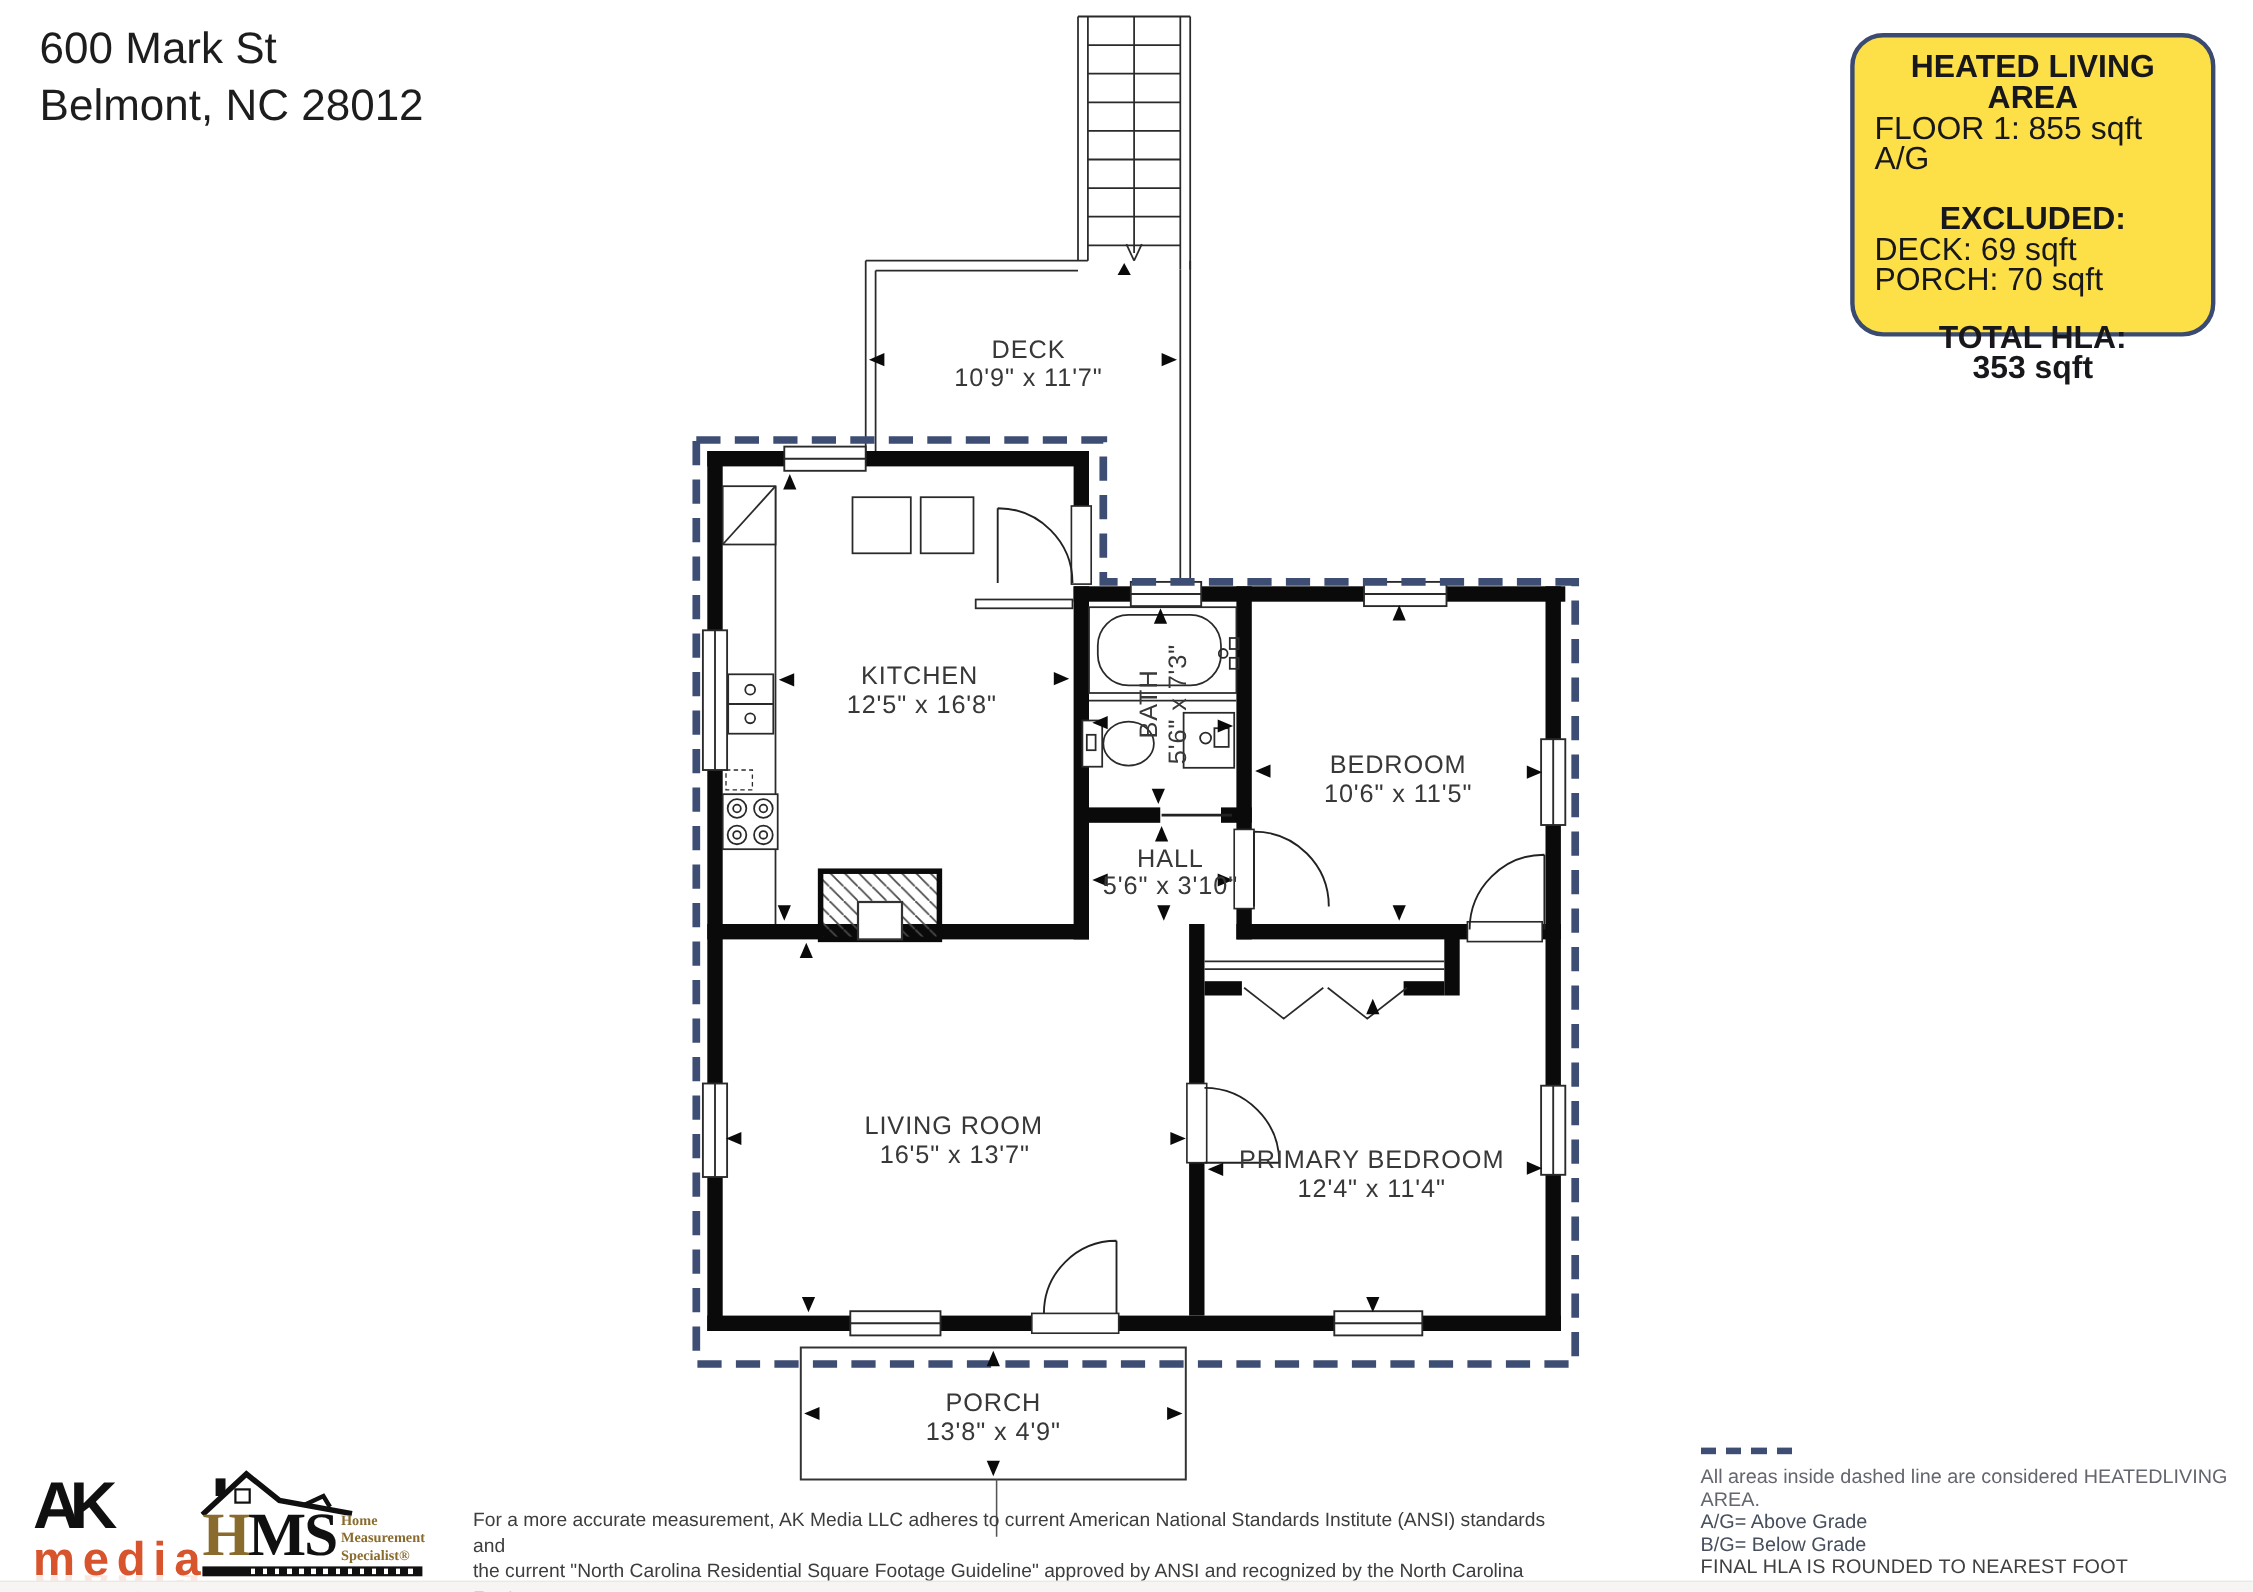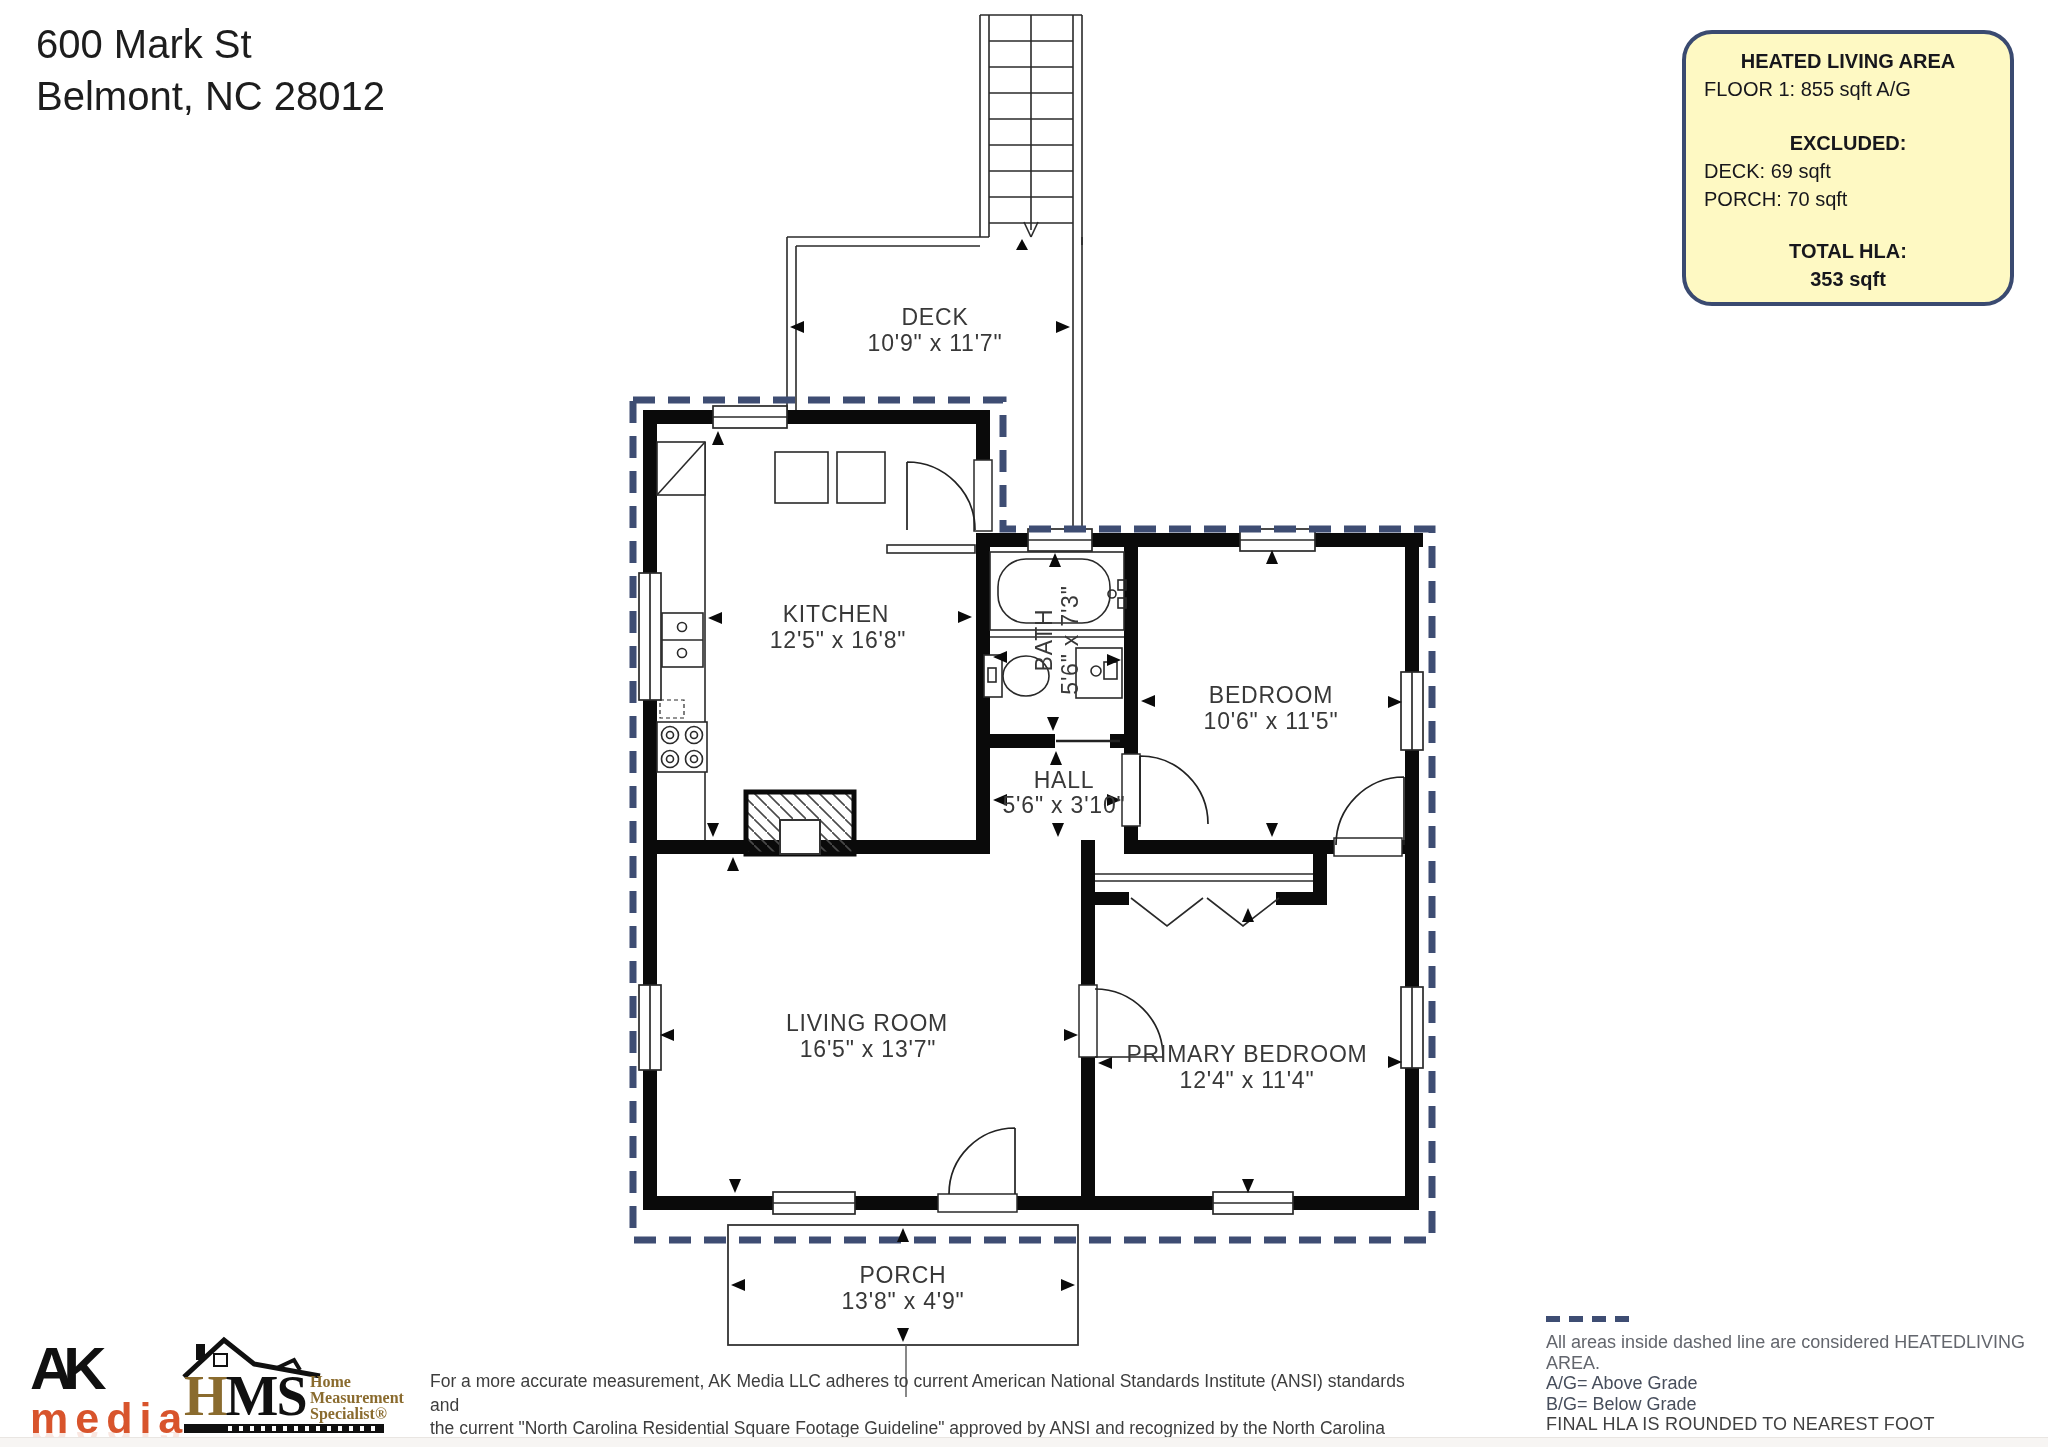--- a/index.html
+++ b/index.html
@@ -6,39 +6,39 @@
   body{
     width:2048px;height:1447px;position:relative;overflow:hidden;
     background:#ffffff;font-family:"Liberation Sans",sans-serif;
   }
   .abs{position:absolute;}
   
   .address{left:36px;top:18px;font-size:40px;line-height:52px;color:#1d1d1d;}
   
   .info-box{
     left:1682px;top:30px;width:332px;height:276px;box-sizing:border-box;
-    border:4px solid #3a4a70;border-radius:30px;background:#fef9c3;
-    padding:13px 18px;font-size:20px;line-height:28px;color:#17171c;
+    border:4px solid #3a4a70;border-radius:30px;background:#fde047;
+    padding:13px 18px;font-size:29px;line-height:28px;color:#17171c;
   }
   .ib-c{text-align:center;font-weight:bold;}
   .ib-gap1{margin-top:26px;}
   .ib-gap2{margin-top:24px;}
   
   svg.plan{left:0;top:0;}
   text.rlabel{font-family:"Liberation Sans",sans-serif;font-size:23px;fill:#383838;letter-spacing:.8px;}
   
   .ak-logo{left:30px;top:1334px;width:160px;color:#101010;}
   .ak-top{font-size:60px;font-weight:800;letter-spacing:-10px;line-height:70px;}
   .ak-media{font-size:43px;letter-spacing:7px;color:#d8542c;line-height:40px;margin-top:-6px;font-weight:bold;}
   .ak-reflect{transform:scaleY(-1);opacity:.14;height:22px;overflow:hidden;}
   .hms{left:182px;top:1332px;width:215px;font-family:"Liberation Serif",serif;}
   .hms-house{position:absolute;left:0;top:2px;}
   .hms-word{position:absolute;left:2px;top:36px;font-size:56px;font-weight:bold;letter-spacing:-2px;color:#101010;line-height:56px;}
   .hms-word .h{color:#8a6b2e;}
-  .hms-sub{position:absolute;left:128px;top:42px;font-size:16px;font-weight:bold;color:#8a6b2e;line-height:16px;}
+  .hms-sub{position:absolute;left:128px;top:42px;font-size:13px;font-weight:bold;color:#8a6b2e;line-height:16px;}
   .hms-ruler{position:absolute;left:2px;top:92px;width:200px;height:9px;background:#101010;}
   .hms-ruler-dashes{position:absolute;left:44px;top:2px;right:3px;height:5px;
     background:repeating-linear-gradient(90deg,#ffffff 0 4px,transparent 4px 11px);}
   .disclaimer{left:430px;top:1370px;width:990px;font-size:17.5px;line-height:23.5px;color:#3d3d3d;}
   .legend{left:1546px;top:1316px;width:500px;font-size:18px;line-height:20.5px;}
   .legend-dash{width:84px;height:6px;margin-bottom:10px;
     background:repeating-linear-gradient(90deg,#3e4d73 0 14px,transparent 14px 23px);}
   .lg1{color:#63666d;}
   .lg2{color:#474e5c;}
   .lg4{color:#404040;letter-spacing:.2px;}

